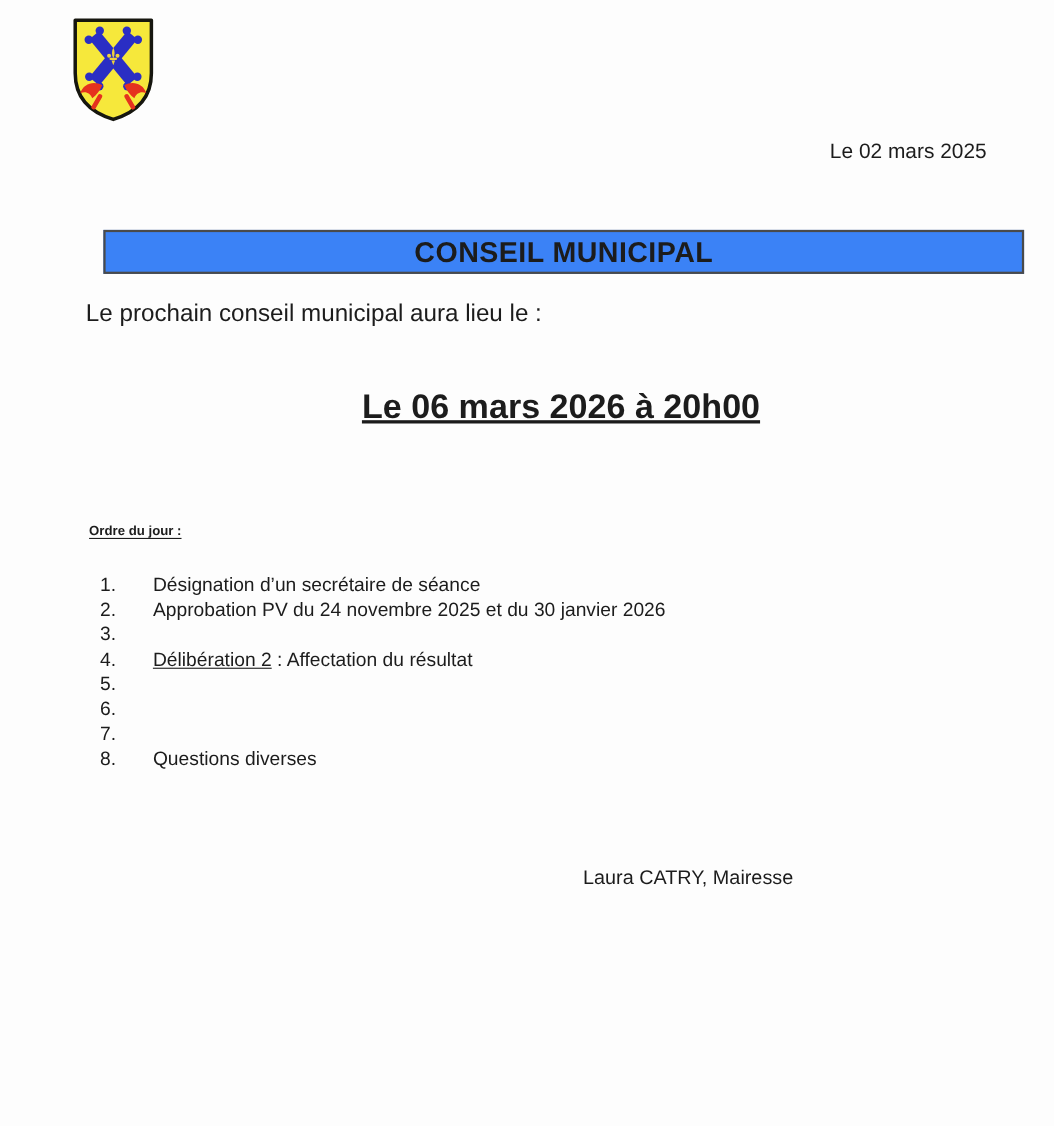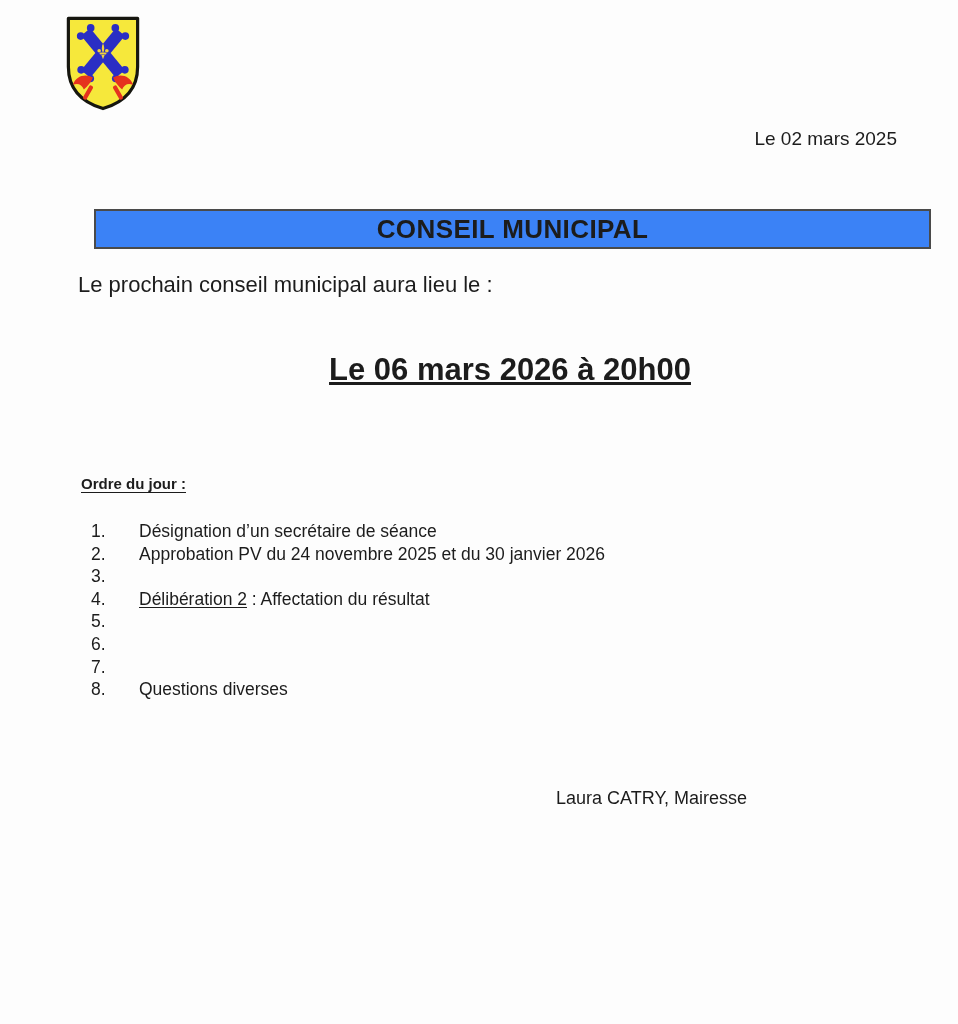--- a/index.html
+++ b/index.html
@@ -38,38 +38,37 @@
     position:absolute; left:78px; top:272px;
     font-size:22px;
   }
   .meeting {
     position:absolute; left:120px; top:349px; width:780px;
     text-align:center;
     font-weight:bold; font-size:31px; line-height:41px;text-decoration:underline;
   }
   .agenda-heading {
     position:absolute; left:81px; top:475px;
-    font-size:15px; font-weight:bold;
+    font-size:12px; font-weight:bold;
     text-decoration:underline;
     text-underline-offset:3px;
   }
   .agenda-list {
     position:absolute; left:91px; top:520px; width:810px;
     font-size:17.5px;
   }
   .agenda-item {
     display:flex;
     line-height:22.6px;
   }
   .agenda-item .num { flex:0 0 48px; width:48px; }
   .agenda-item .dlink { text-decoration:underline; text-underline-offset:2px; }
   .signature {
     position:absolute; left:530px; top:788px;
     font-size:18px;
-    margin-left:26px;
   }
 </style>
 </head>
 <body>
 
 <div class="page">
 
   <svg class="crest" viewBox="0 0 90 112" xmlns="http://www.w3.org/2000/svg">
     <path d="M7,7 H83 V60 C83,85 68,99 45,106 C22,99 7,85 7,60 Z" fill="#f6e83b" stroke="#16160f" stroke-width="3.5" stroke-linejoin="round"></path>
     <g stroke="#2a2ec4" stroke-width="13">

